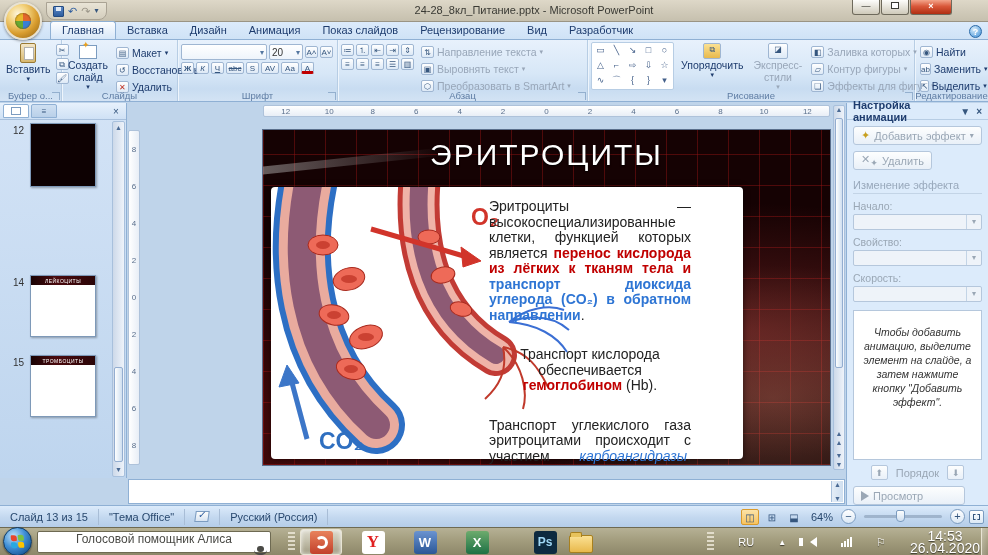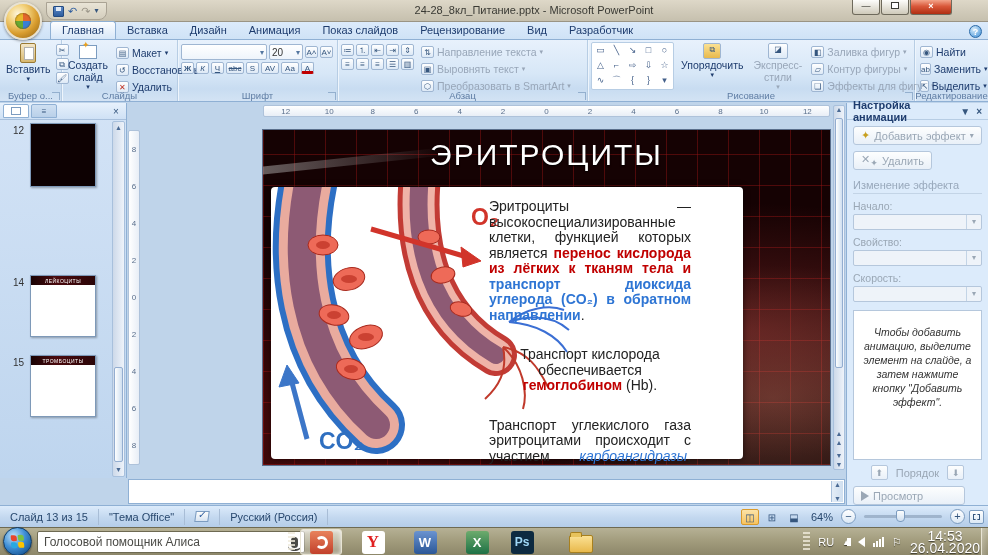--- a/index.html
+++ b/index.html
@@ -157,37 +157,37 @@
 
   
   .taskbar { position:absolute; left:0; top:527px; width:988px; height:28px;
     background:linear-gradient(180deg,#b6b195 0%,#a39d7e 45%,#8d8769 100%); border-top:1px solid #6e6a52;}
   .startorb { position:absolute; left:3px; top:-1px; width:29px; height:29px; border-radius:50%;
     background:radial-gradient(circle at 35% 30%, #bfe2f8, #3f8fd6 45%, #16528f 85%); border:1px solid #0f3a66; box-shadow:0 1px 2px rgba(0,0,0,.5);}
   .flag { position:absolute; left:7px; top:7px; width:14px; height:14px; display:grid; grid-template-columns:6px 6px; grid-template-rows:6px 6px; gap:1px; transform:rotate(-3deg);}
   .flag i { border-radius:1px 3px 1px 3px; }
   .flag i:nth-child(1){background:#e8452c;} .flag i:nth-child(2){background:#7ac143;}
   .flag i:nth-child(3){background:#28a8e0;} .flag i:nth-child(4){background:#fdc300;}
-  .tb-search { position:absolute; left:37px; top:3px; width:268px; height:22px; background:#fff; border:1px solid #6e6a52; border-radius:2px; display:flex; align-items:center; padding:0 6px; color:#4a4a46; font-size:12px;}
+  .tb-search { position:absolute; left:37px; top:3px; width:234px; height:22px; background:#fff; border:1px solid #6e6a52; border-radius:2px; display:flex; align-items:center; padding:0 6px; color:#4a4a46; font-size:12px;flex-direction:column;}
   .mic { margin-left:auto; width:7px; height:11px; background:#4a4a46; border-radius:4px; position:relative;}
   .mic:after{content:"";position:absolute;left:-3px;bottom:-3px;width:13px;height:3px;border-bottom:2px solid #4a4a46;border-radius:0 0 5px 5px;}
   .tb-grip { position:absolute; top:4px; width:7px; height:20px;
     background:repeating-linear-gradient(180deg,#efeadb 0 2px,transparent 2px 4px); opacity:.8;}
   .tb-icon { position:absolute; top:1px; width:42px; height:26px; border:1px solid transparent; border-radius:3px; display:flex; align-items:center; justify-content:center;}
   .tb-icon.active { background:linear-gradient(rgba(255,255,255,.55),rgba(255,255,255,.15)); border-color:#e8e4d4; box-shadow:inset 0 0 4px rgba(255,255,255,.8);}
   .appic { width:23px; height:23px; border-radius:3px; display:flex; align-items:center; justify-content:center; font-weight:bold; font-size:13px; color:#fff;}
   .ic-ppt { background:linear-gradient(#e8825c,#c2402a); }
   .ic-ppt i { width:13px; height:13px; border-radius:50%; border:3px solid #fff; border-left-color:transparent; display:block;}
   .ic-y { background:#fff; color:#e02020; font-family:"Liberation Serif",serif; font-size:17px;}
   .ic-word { background:linear-gradient(#6a93d0,#2b5797); }
   .ic-excel { background:linear-gradient(#6dab6d,#1e7145); }
   .ic-ps { background:#0d2a40; color:#9fd7f5; font-size:12px;}
   .ic-folder { width:24px; height:18px; background:linear-gradient(#fbe193,#e8b94c); border:1px solid #a8801e; border-radius:2px; position:relative; margin-top:4px;}
   .ic-folder:before{content:"";position:absolute;left:0;top:-4px;width:10px;height:4px;background:#e8c35c;border:1px solid #a8801e;border-bottom:none;border-radius:2px 2px 0 0;}
-  .tray { position:absolute; right:8px; top:0; height:28px; display:flex; align-items:center; gap:8px; color:#fff; text-shadow:0 1px 1px rgba(0,0,0,.6);}
+  .tray { position:absolute; right:8px; top:0; height:28px; display:flex; align-items:center; gap:24px; color:#fff; text-shadow:0 1px 1px rgba(0,0,0,.6);}
   .tray-arrow { font-size:8px; }
   .spk { width:0; height:0; border-top:5px solid transparent; border-bottom:5px solid transparent; border-right:7px solid #fff; position:relative;}
   .spk:before{content:"";position:absolute;left:-11px;top:-4px;width:4px;height:8px;background:#fff;}
   .bars { display:flex; align-items:flex-end; gap:1px;}
   .bars i { width:2px; background:#fff; display:block;}
   .bars i:nth-child(1){height:4px;} .bars i:nth-child(2){height:6px;}
   .bars i:nth-child(3){height:8px;} .bars i:nth-child(4){height:10px;}
   .clock { text-align:center; font-size:14px; line-height:12px; }
   .show-desktop { position:absolute; right:0; top:0; width:7px; height:28px; border-left:1px solid #e8e4d4; background:linear-gradient(90deg,rgba(255,255,255,.25),rgba(255,255,255,.05));}
 </style>
@@ -363,21 +363,21 @@
           <span style="font-size:7px">▾</span>
       </div>
       <div class="bigbtn dim">
         <span class="mini" style="width:20px;height:16px">◪</span>
         <span>Экспресс-стили</span>
           <span style="font-size:7px">▾</span>
       </div>
       <div style="display:flex;flex-direction:column;gap:2px;padding-top:2px;">
         <div class="rbtn dim">
             <span class="mini">◧</span>
-            <span>Заливка фигур</span>
+            <span>Заливка которых</span>
             <span style="font-size:7px">▾</span>
           </div>
         <div class="rbtn dim">
             <span class="mini">▱</span>
             <span>Контур фигуры</span>
             <span style="font-size:7px">▾</span>
           </div>
         <div class="rbtn dim">
             <span class="mini">❑</span>
             <span>Эффекты для фигур</span>
@@ -647,21 +647,21 @@
     </div>
   <div class="tb-icon" style="left:352px">
       <span class="appic ic-y">Y</span>
     </div>
   <div class="tb-icon" style="left:404px">
       <span class="appic ic-word">W</span>
     </div>
   <div class="tb-icon" style="left:456px">
       <span class="appic ic-excel">X</span>
     </div>
-  <div class="tb-icon" style="left:501px">
+  <div class="tb-icon" style="left:524px">
       <span class="appic ic-ps">Ps</span>
     </div>
   <div class="tb-icon" style="left:560px">
       <span class="ic-folder"></span>
     </div>
 
   <div class="tray">
     <div class="tb-grip" style="position:static"></div>
     <span>RU</span>
     <span class="tray-arrow">▲</span>

